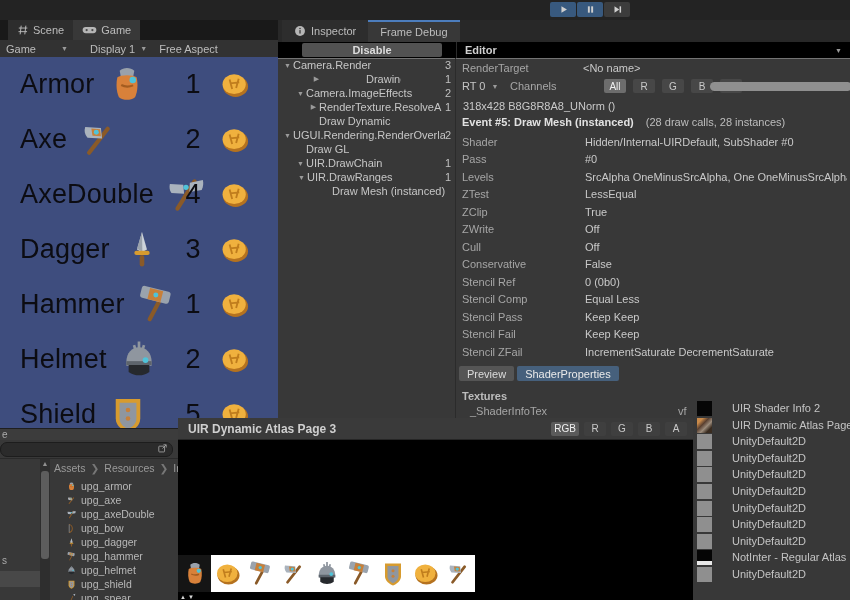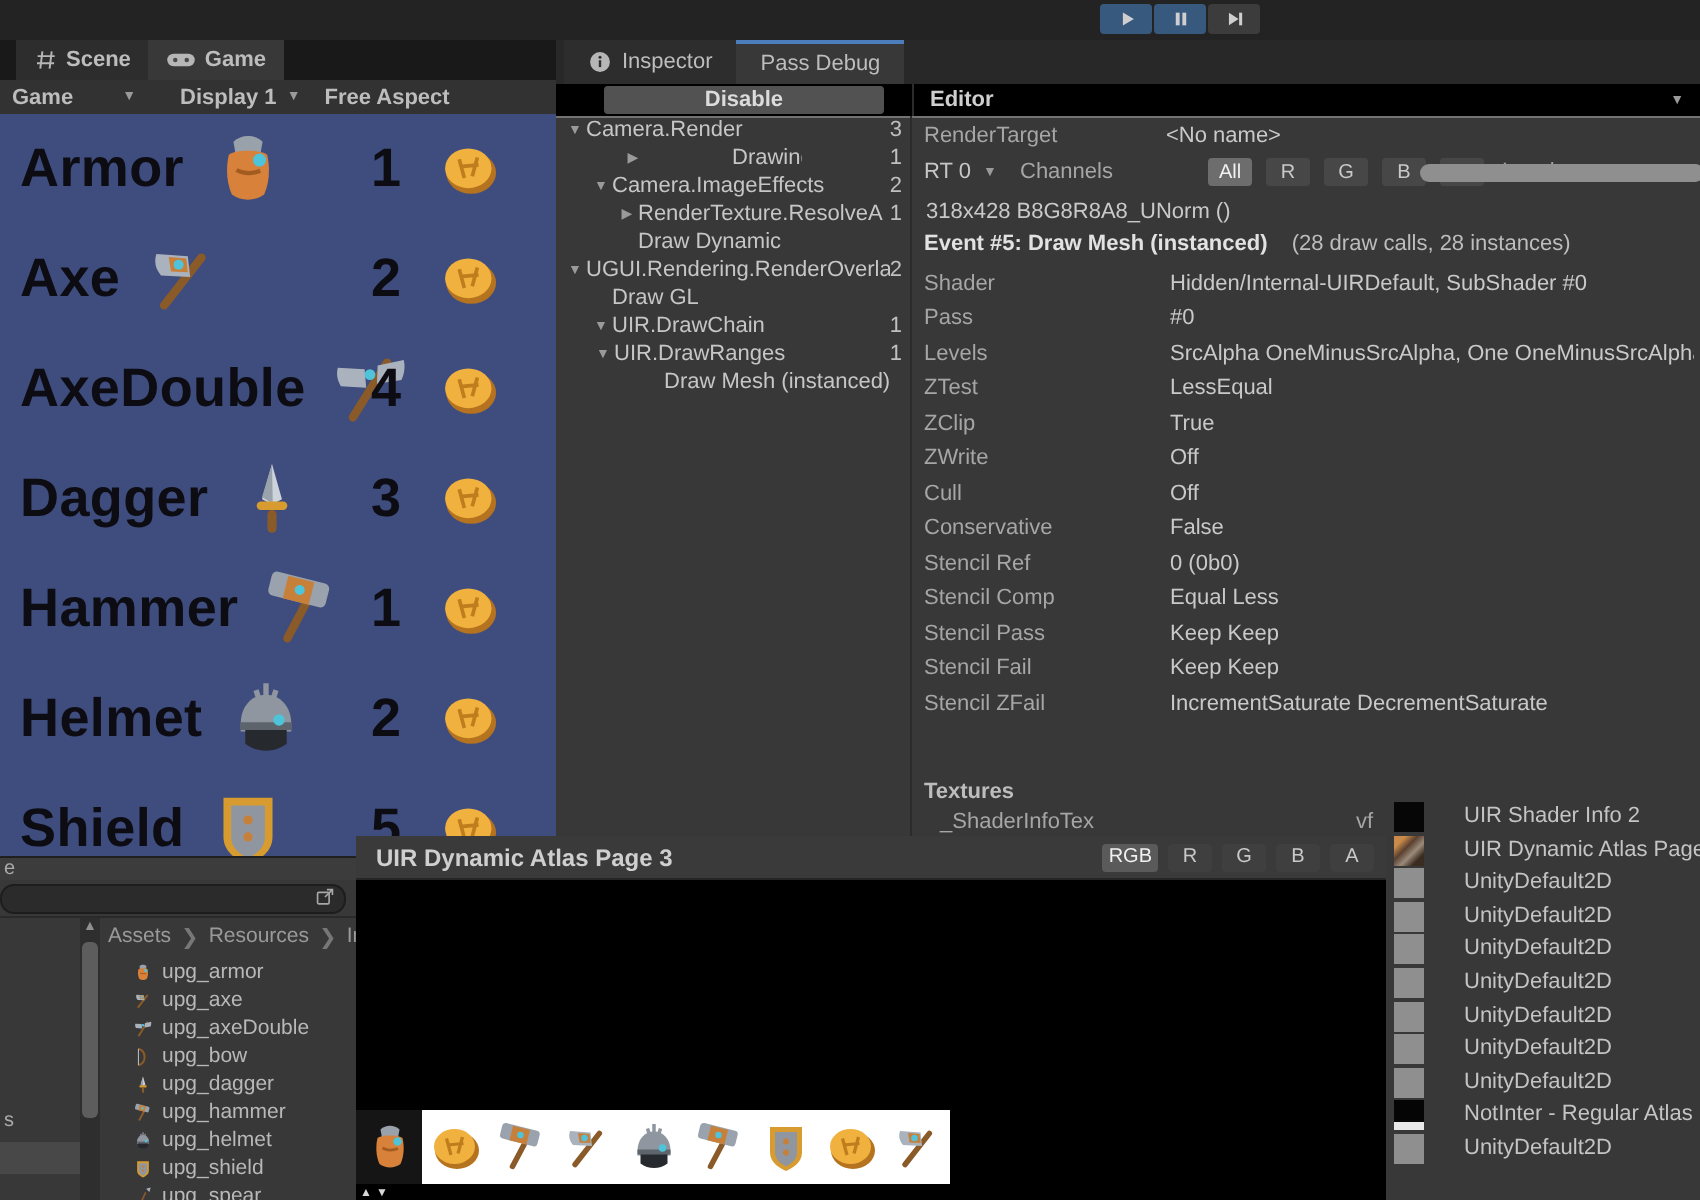--- a/index.html
+++ b/index.html
@@ -10,31 +10,31 @@
 
   
   .topbar{position:absolute;left:0;top:0;width:850px;height:20px;background:#232323;border-bottom:1px solid #151515;}
   .pbtns{position:absolute;left:550px;top:2px;display:flex;gap:1px;}
   .pbtn{width:26px;height:15px;border-radius:2px;display:flex;align-items:center;justify-content:center;}
   .pbtn .icon{width:11px;height:11px;}
   .pbtn.on{background:#38597e;}
   .pbtn.off{background:#3c3c3c;}
 
   
-  .left-panel{position:absolute;left:0;top:20px;width:300px;height:408px;background:#191919;font-weight:bold;}
+  .left-panel{position:absolute;left:0;top:20px;width:300px;height:408px;background:#191919;}
   .ltabs{position:absolute;left:0;top:0;right:0;height:20px;display:flex;align-items:flex-end;}
   .tab{height:20px;display:flex;align-items:center;gap:4px;padding:0 9px;color:#bdbdbd;background:#2d2d2d;}
   .tab.active{background:#383838;}
   .tab .icon{width:12px;height:12px;}
   .ltabs .more{position:absolute;right:8px;top:3px;color:#aaa;font-size:11px;letter-spacing:1px;}
   .gtoolbar{position:absolute;left:0;top:20px;right:0;height:17px;background:#323232;display:flex;align-items:center;color:#bdbdbd;}
   .gt-item{padding:0 6px;display:flex;align-items:center;gap:5px;}
   .caret{font-size:7px;color:#9a9a9a;}
   .game-view{position:absolute;left:0;top:37px;right:0;bottom:0;background:#3e4d7e;overflow:hidden;}
-  .g-row{position:relative;height:55px;display:flex;align-items:center;padding-left:10px;gap:9px;color:#0c0c12;}
+  .g-row{position:relative;height:55px;display:flex;align-items:center;padding-left:20px;gap:9px;color:#0c0c12;}
   .g-name{font-size:27px;letter-spacing:0.2px;}
   .g-icon{width:46px;height:46px;flex:none;}
   .g-qty{position:absolute;left:176px;width:34px;text-align:center;font-size:27px;}
   .g-coin{position:absolute;left:218px;width:34px;height:34px;}
   .g-scroll{position:absolute;right:2px;top:0;bottom:0;width:16px;background:#a9a9a9;}
   .g-sbtn{position:absolute;left:0;width:16px;height:17px;background:#cdcdcd;color:#1a1a1a;font-size:8px;
           display:flex;align-items:center;justify-content:center;}
   .g-sthumb{position:absolute;left:1px;right:1px;top:18px;bottom:19px;background:#d9d9d9;}
 
   
@@ -332,21 +332,21 @@
         <span class="icon">
             <svg viewBox="0 0 16 16">
               <circle cx="8" cy="8" r="6.6" fill="#b6b6b6"></circle>
               <rect x="7.2" y="6.8" width="1.6" height="4.6" fill="#2f2f2f"></rect>
               <circle cx="8" cy="4.8" r="1" fill="#2f2f2f"></circle>
             </svg>
           </span>
         <span>Inspector</span>
       </div>
       <div class="rtab active">
-        <span>Pass Debug</span>
+        <span>Frame Debug</span>
       </div>
     </div>
     <div class="fd-toolbar">
       <div class="disable-btn">Disable</div>
       <div class="editor-dd">
         <span>Editor</span>
         <span class="caret">▼</span>
       </div>
     </div>
 
@@ -478,20 +478,24 @@
           <div class="p-row">
             <span class="p-label">Stencil Fail</span>
             <span class="p-value">Keep Keep</span>
           </div>
           <div class="p-row">
             <span class="p-label">Stencil ZFail</span>
             <span class="p-value">IncrementSaturate DecrementSaturate</span>
           </div>
         </div>
 
+      <div style="position:absolute;left:3px;top:308px;display:flex;gap:3px;">
+        <span class="btn">Preview</span>
+        <span class="btn sel">ShaderProperties</span>
+      </div>
       <div style="position:absolute;left:6px;top:332px;font-weight:bold;color:#bdbdbd;">Textures</div>
       <div style="position:absolute;left:14px;top:347px;" class="kv-label">_ShaderInfoTex</div>
       <div style="position:absolute;left:222px;top:347px;" class="kv-label">vf</div>
       <div style="position:absolute;left:0;right:160px;top:361px;height:1px;background:#2e2e2e;"></div>
     </div>
 
     <div class="texlist">
         <div class="tex-row" style="top: 0px;">
           <span class="thumb th-black"></span>
           <span>UIR Shader Info 2</span>

